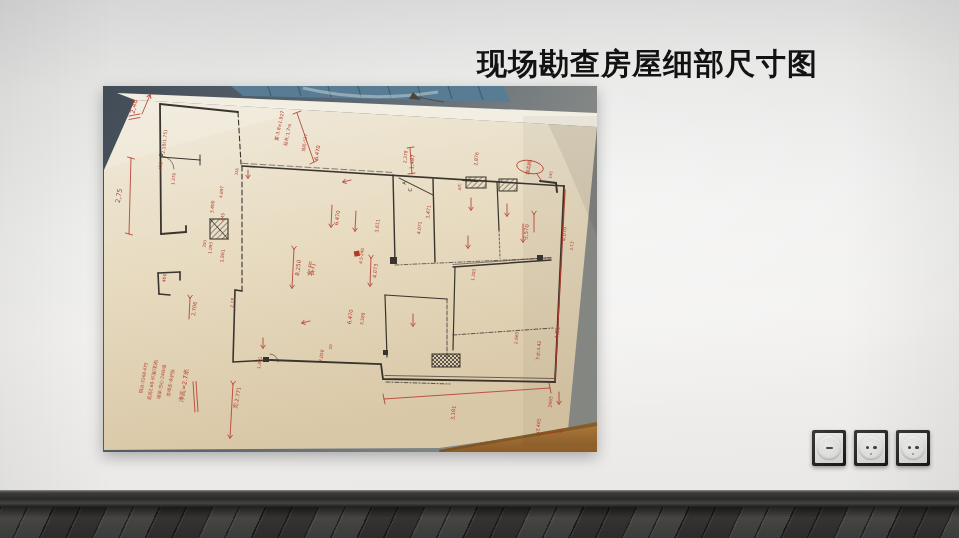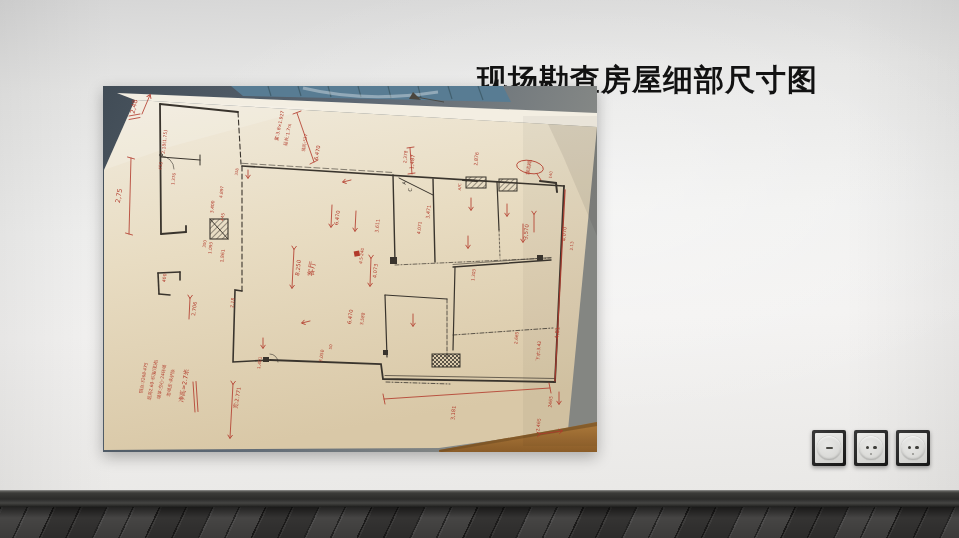--- a/index.html
+++ b/index.html
@@ -15,21 +15,21 @@
   .baseboard{position:absolute;left:0;top:490px;width:959px;height:17px;
         background:linear-gradient(180deg,#9a9a9a 0,#62625f 1px,#3a3a38 3px,#2b2b2a 9px,#454543 13px,#1e1e1d 17px);}
   
   .floor{position:absolute;left:0;top:507px;width:959px;height:31px;background:#3c3b3a;}
   .floor::before{content:"";position:absolute;inset:0;
         background:repeating-linear-gradient(115deg, rgba(0,0,0,.45) 0 1.5px, rgba(255,255,255,.05) 1.5px 3px, rgba(0,0,0,0) 3px 24px),
                    repeating-linear-gradient(115deg, rgba(255,255,255,.05) 0 48px, rgba(0,0,0,.14) 48px 96px);}
   .floor::after{content:"";position:absolute;inset:0;
         background:linear-gradient(180deg, rgba(0,0,0,.5), rgba(0,0,0,0) 35%, rgba(0,0,0,.15) 100%);}
   
-  .title{position:absolute;left:477px;top:60px;font-size:30px;font-weight:700;color:#121212;
+  .title{position:absolute;left:477px;top:44px;font-size:30px;font-weight:700;color:#121212;
          letter-spacing:1px;white-space:nowrap;}
   
   .photo{position:absolute;left:103px;top:86px;width:494px;height:366px;
          box-shadow:0 5px 14px rgba(0,0,0,.28), inset 0 0 30px rgba(0,0,0,.12);}
   .photo svg{display:block;}
   
   .outlets{position:absolute;left:812px;top:430px;display:flex;gap:8px;}
   .outlet{width:34px;height:36px;background:linear-gradient(145deg,#3a3a3a,#161616);
           border-radius:2px;padding:3px;box-sizing:border-box;box-shadow:0 2px 4px rgba(0,0,0,.35);}
   .face{position:relative;width:100%;height:100%;border-radius:1px;

